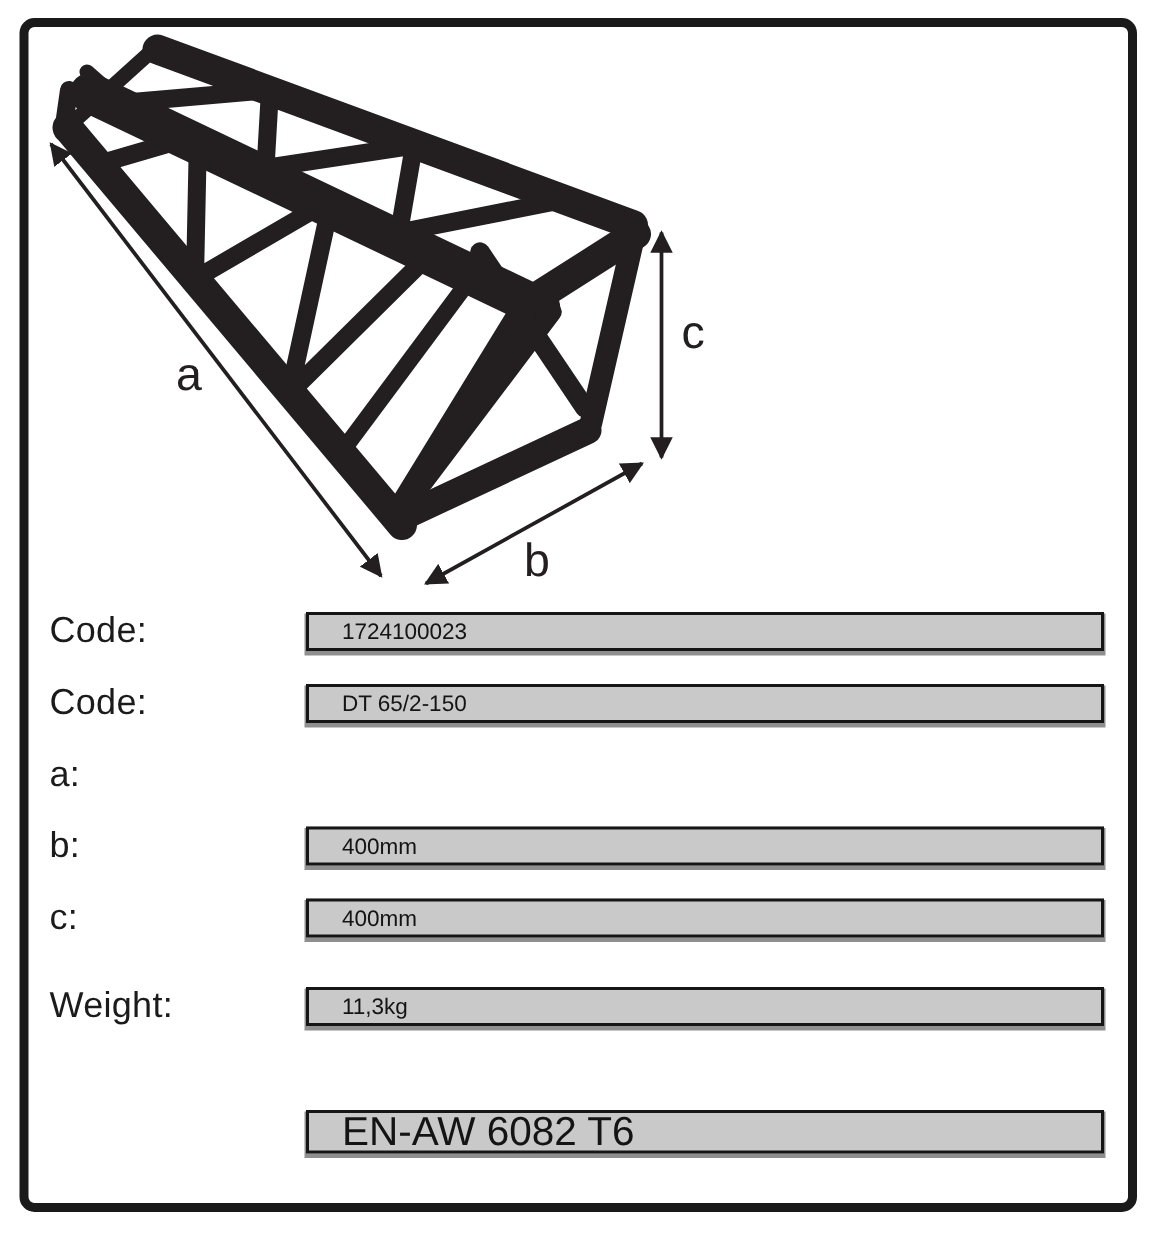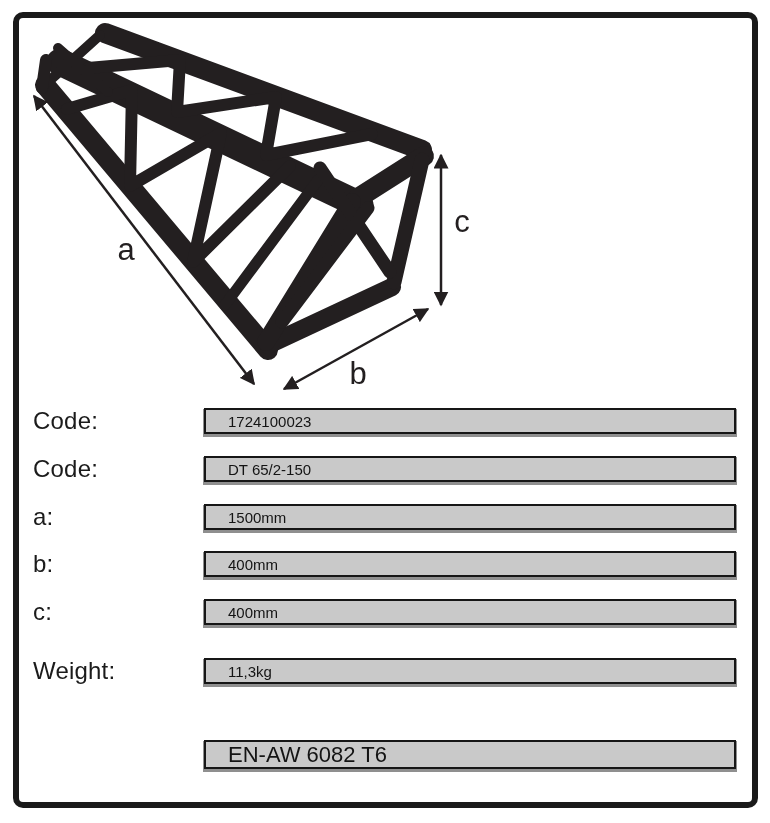--- a/index.html
+++ b/index.html
@@ -42,21 +42,21 @@
     display:flex;align-items:center;
   }
   .fval{
     font-size:15px;
     color:#141414;
     padding-left:22px;
     white-space:nowrap;
     text-align:right;
   }
   .row-material .fbox{height:29px;}
-  .row-material .fval{font-size:22px;}
+  .row-material .fval{font-size:27px;}
   .row-material .flabel{line-height:29px;}
   .dim-label{
     font-family:"Liberation Sans", sans-serif;
     font-size:31px;
     fill:#231f20;
   }
 </style>
 </head>
 <body>
 
@@ -113,23 +113,20 @@
 
   <div class="row" style="top:438px">
     <span class="flabel">Code:</span>
     <div class="fbox">
       <span class="fval">DT 65/2-150</span>
     </div>
   </div>
 
   <div class="row" style="top:486px">
     <span class="flabel">a:</span>
-    <div class="fbox">
-      <span class="fval">1500mm</span>
-    </div>
   </div>
 
   <div class="row" style="top:533px">
     <span class="flabel">b:</span>
     <div class="fbox">
       <span class="fval">400mm</span>
     </div>
   </div>
 
   <div class="row" style="top:581px">

